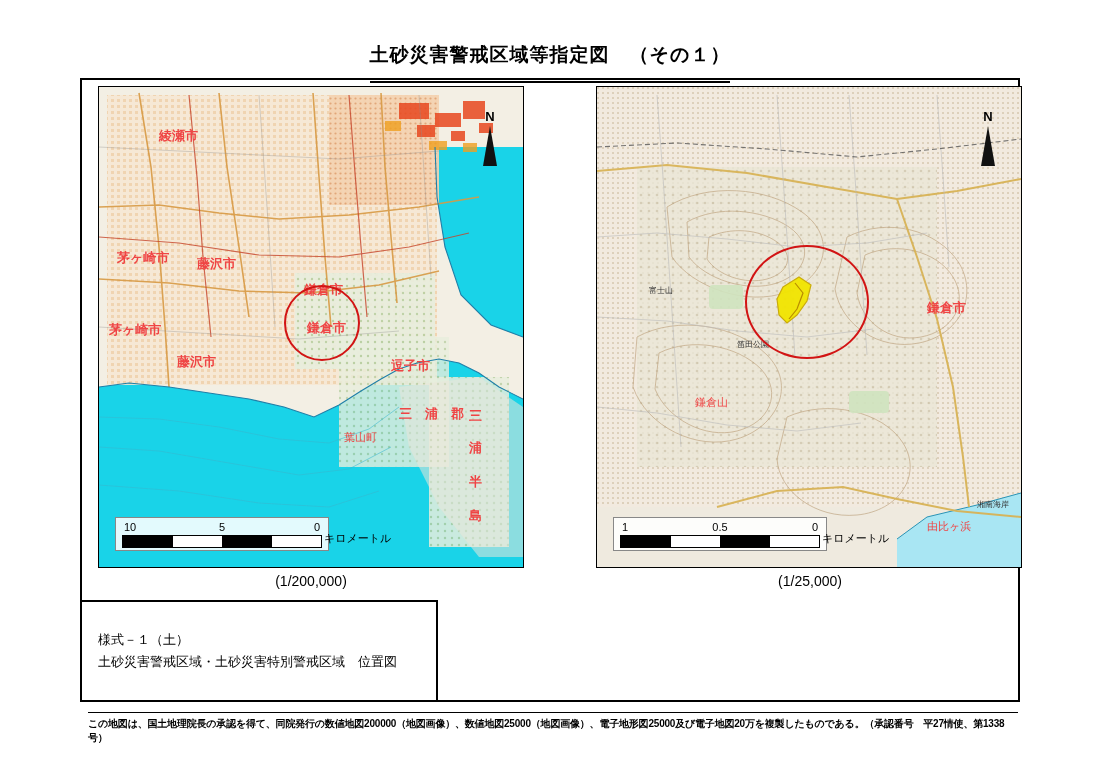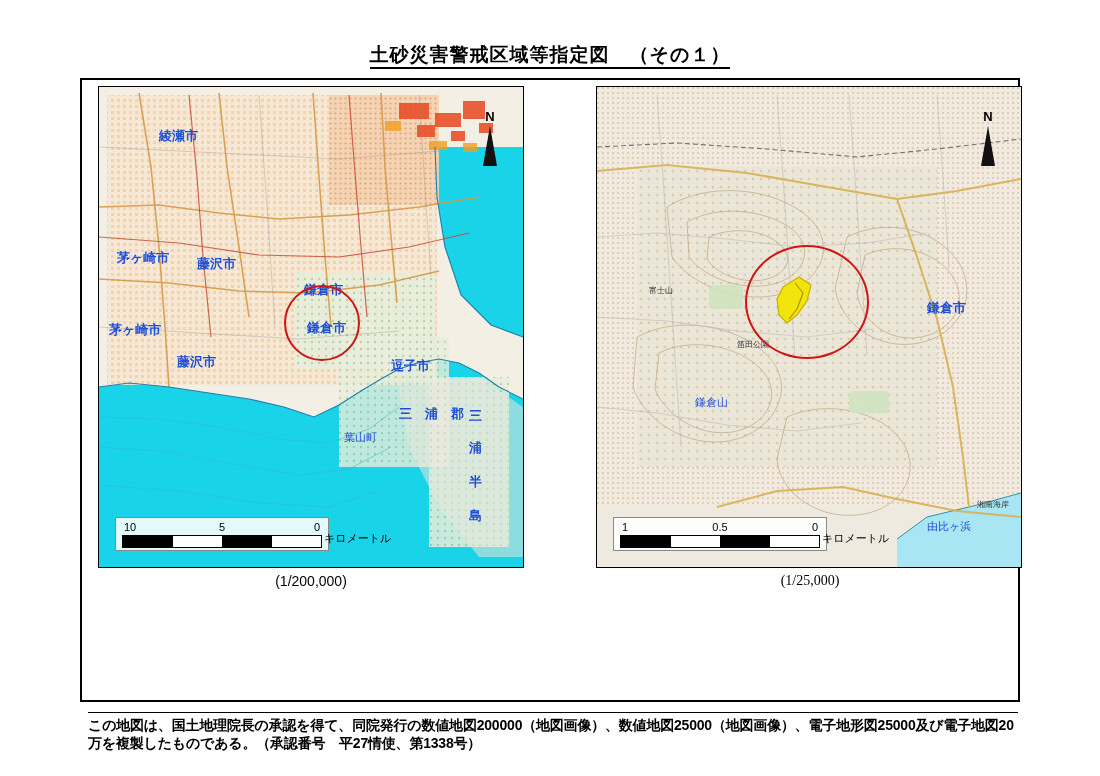--- a/index.html
+++ b/index.html
@@ -26,21 +26,21 @@
     position: absolute;
     left: 0; top: 42px;
     width: 1100px;
     text-align: center;
     font-size: 19px;
     font-weight: bold;
     letter-spacing: 1px;
   }
   .doc-title span {
     border-bottom: 2px solid #000;
-    padding-bottom: 2px;
+    padding-bottom: 16px;
   }
 
   
   .outer-frame {
     position: absolute;
     left: 80px; top: 78px;
     width: 940px; height: 624px;
     border: 2px solid #000;
     box-sizing: border-box;
   }
@@ -67,21 +67,21 @@
     width: 100%; height: 100%;
   }
 
   .scale-caption {
     position: absolute;
     font-size: 14px;
     text-align: center;
     width: 220px;
   }
   #caption-wide { left: 201px; top: 573px; }
-  #caption-detail { left: 700px; top: 573px; font-family: Liberation Serif, serif; }
+  #caption-detail { left: 700px; top: 573px; }
 
   
   .info-left {
     position: absolute;
     left: 82px; top: 600px;
     width: 356px; height: 100px;
     box-sizing: border-box;
     border-right: 2px solid #000;
     border-top: 2px solid #000;
     display: flex;
@@ -108,21 +108,21 @@
     box-sizing: border-box;
   }
   .info-table td.label { width: 132px; }
   .info-table tr:first-child td { border-top: 2px solid #000; }
 
   
   .footnote {
     position: absolute;
     left: 88px; top: 712px;
     width: 930px;
-    font-size: 14px;
+    font-size: 10px;
     font-weight: bold;
     letter-spacing: -0.2px;
     border-top: 1px solid #000;
     padding-top: 4px;
   }
 
   
   .north-arrow {
     position: absolute;
     width: 26px; height: 56px;
@@ -191,21 +191,21 @@
   .hl-circle {
     position: absolute;
     border: 2.5px solid #d21414;
     border-radius: 50%;
     background: transparent;
   }
 
   .place-label {
     position: absolute;
     font-size: 11px;
-    color: #1d4ed8;
+    color: #ef4444;
     white-space: nowrap;
     font-family: "DejaVu Sans", sans-serif;
   }
   .place-label.big {
     font-size: 13px;
     font-weight: bold;
   }
   .place-label.tiny {
     font-size: 8px;
     color: #333;
@@ -420,20 +420,24 @@
           <i class="light"></i>
           <i class="dark"></i>
           <i class="light"></i>
       </div>
       <div class="unit">キロメートル</div>
     </div>
   </div>
 
   <div class="scale-caption" id="caption-detail">(1/25,000)</div>
 
+  <div class="info-left">
+    <div>様式－１（土）</div>
+    <div>土砂災害警戒区域・土砂災害特別警戒区域　位置図</div>
+  </div>
 
   <table class="info-table">
     <tbody>
     </tbody>
   </table>
 
   <div class="footnote">この地図は、国土地理院長の承認を得て、同院発行の数値地図200000（地図画像）、数値地図25000（地図画像）、電子地形図25000及び電子地図20万を複製したものである。（承認番号　平27情使、第1338号）</div>
 
 </div>
 

